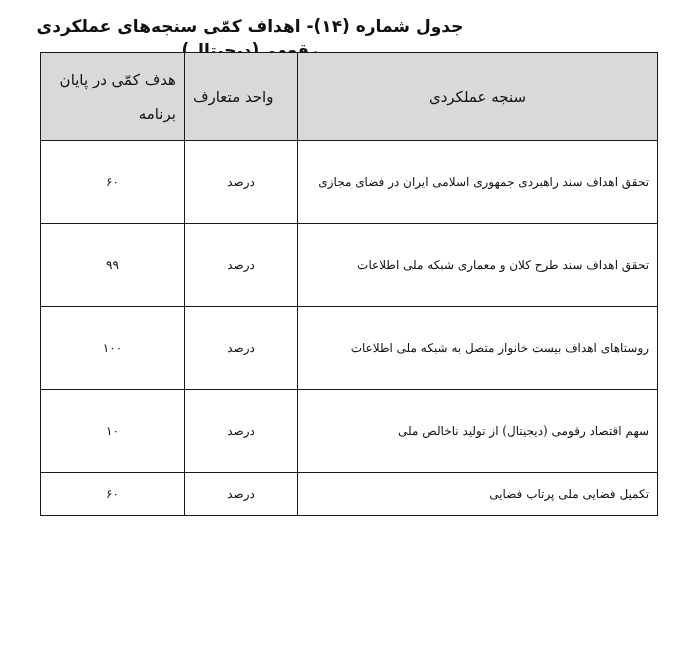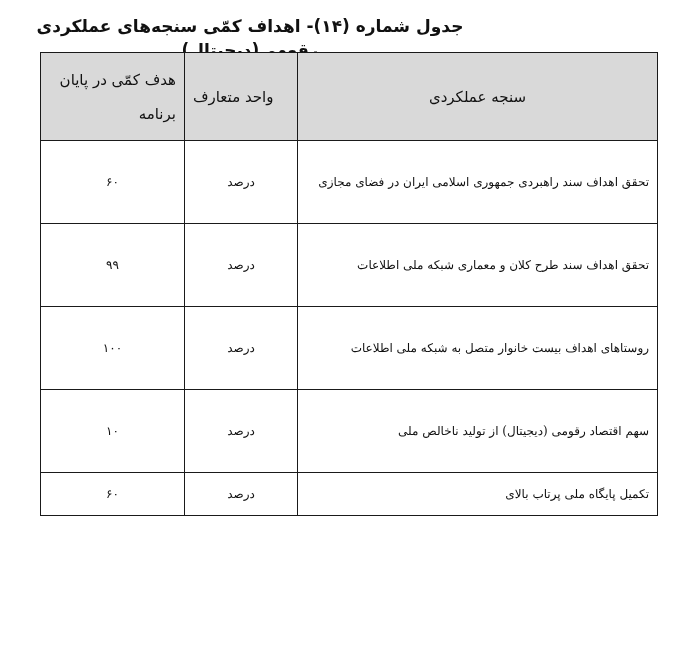--- a/index.html
+++ b/index.html
@@ -104,18 +104,18 @@
       <td class="metric">روستاهای اهداف بیست خانوار متصل به شبکه ملی اطلاعات</td>
       <td class="unit">درصد</td>
       <td class="target">۱۰۰</td>
     </tr>
     <tr class="row-2">
       <td class="metric">سهم اقتصاد رقومی (دیجیتال) از تولید ناخالص ملی</td>
       <td class="unit">درصد</td>
       <td class="target">۱۰</td>
     </tr>
     <tr class="row-1">
-      <td class="metric">تکمیل پایگاه ملی پرتاب بالای</td>
+      <td class="metric">تکمیل فضایی ملی پرتاب فضایی</td>
       <td class="unit">درصد</td>
       <td class="target">۶۰</td>
     </tr>
   </tbody>
 </table>
 
 </body></html>

